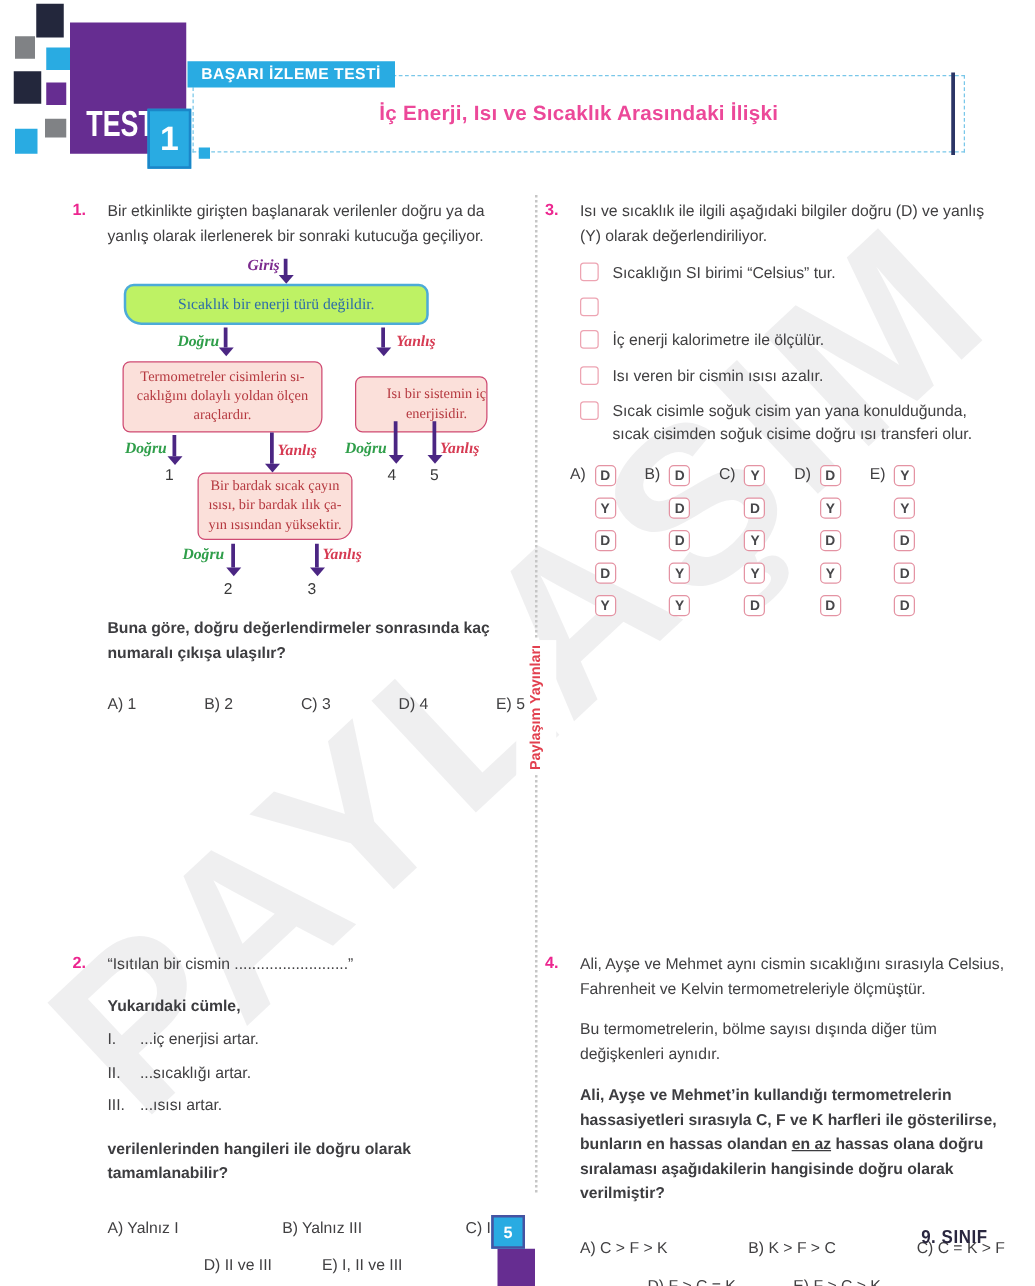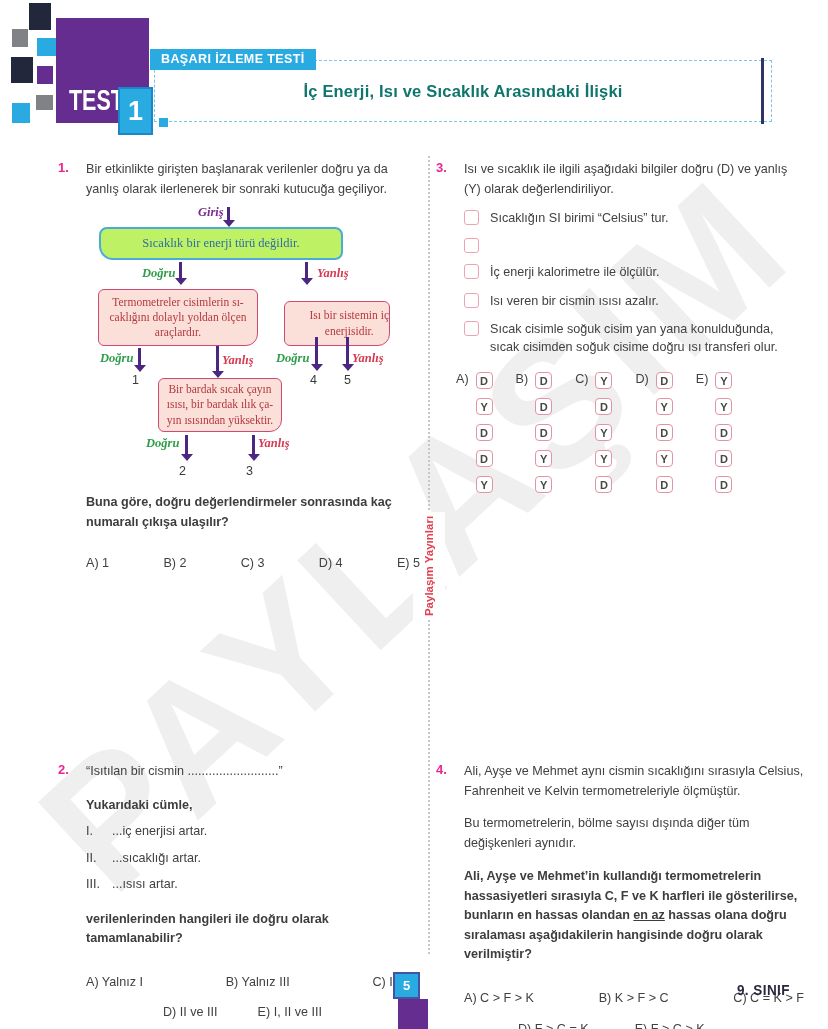--- a/index.html
+++ b/index.html
@@ -21,21 +21,21 @@
   .test-label { position:absolute; left:13px; bottom:6px; color:#fff; font-weight:bold; font-size:29px;
                 transform:scaleX(.74); transform-origin:left; letter-spacing:0; }
   .test-num { position:absolute; left:118px; top:87px; width:35px; height:48px; background:#29abe2;
               border:2px solid #1b86c8; display:flex; align-items:center; justify-content:center;
               color:#fff; font-size:27px; font-weight:bold; z-index:3; }
   .badge { position:absolute; left:150px; top:49px; background:#29abe2; color:#fff; font-weight:bold;
            font-size:12.5px; padding:3px 11px 4px; letter-spacing:.4px; z-index:4; transform-origin:left; }
   .title-box { position:absolute; left:154px; top:60px; width:618px; height:62px;
                border:1.5px dashed #79c7e9; display:flex; align-items:center; justify-content:center; z-index:3; background:transparent; }
   .title-box .bar { position:absolute; right:7px; top:-3px; bottom:-3px; width:3px; background:#2b3566; }
-  .page-title { color:#0f766e; font-weight:bold; font-size:16.5px; letter-spacing:.2px; }
+  .page-title { color:#ec4899; font-weight:bold; font-size:16.5px; letter-spacing:.2px; }
   .title-dot { position:absolute; left:159px; top:118px; width:9px; height:9px; background:#29abe2; z-index:4; }
   
   .divider { position:absolute; left:428px; top:156px; height:798px; border-left:2px dotted #c6c6c6; z-index:1; }
   .divider-label { position:absolute; left:429px; top:566px; transform:translate(-50%,-50%) rotate(-90deg);
                    background:#fff; padding:10px 4px; font-size:11.5px; font-weight:bold; color:#e2404f;
                    white-space:nowrap; z-index:2; }
   .qblock { position:absolute; z-index:2; }
   .q1 { left:58px; top:160px; width:362px; }
   .q2 { left:58px; top:762px; width:362px; }
   .q3 { left:436px; top:160px; width:368px; }

